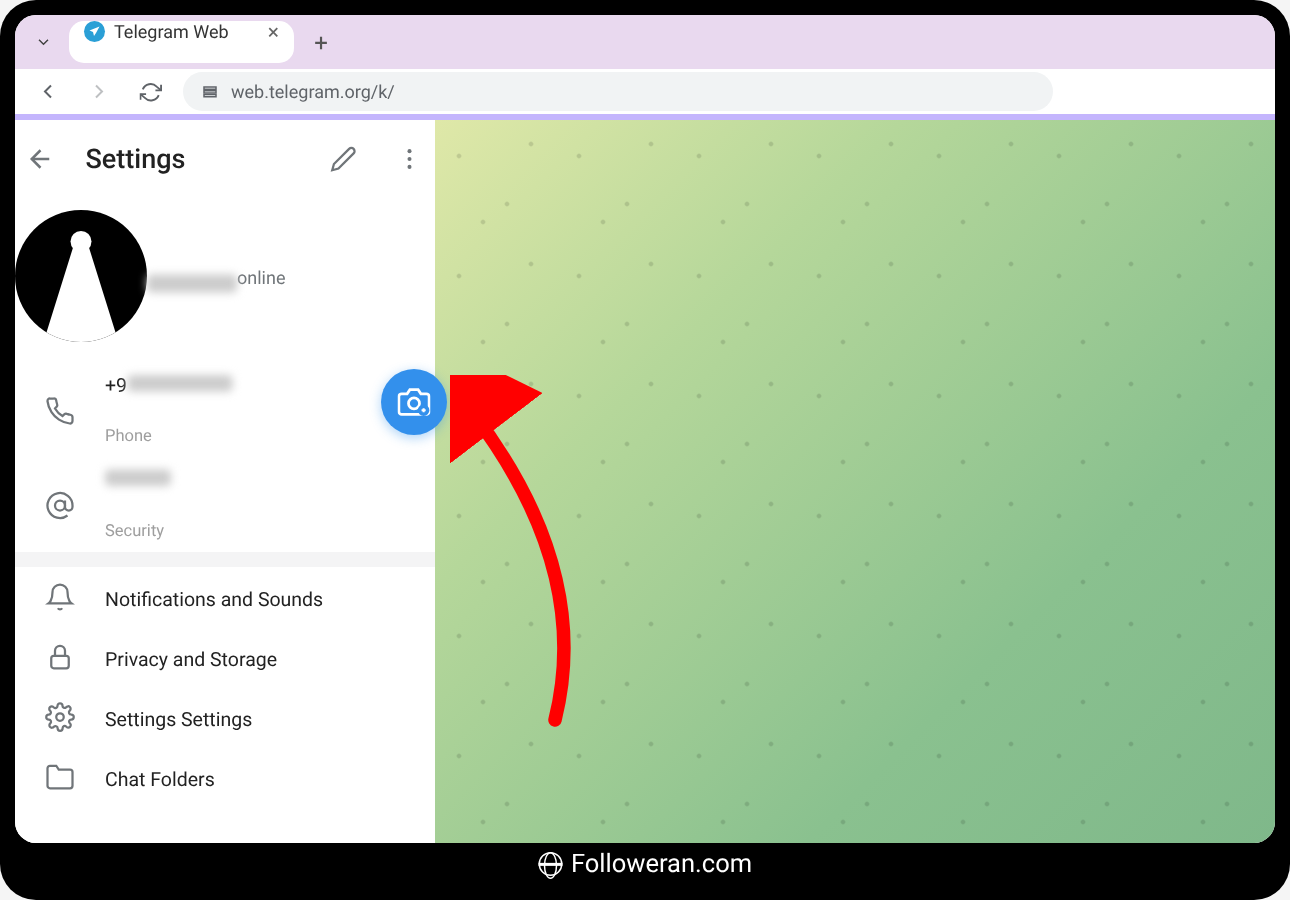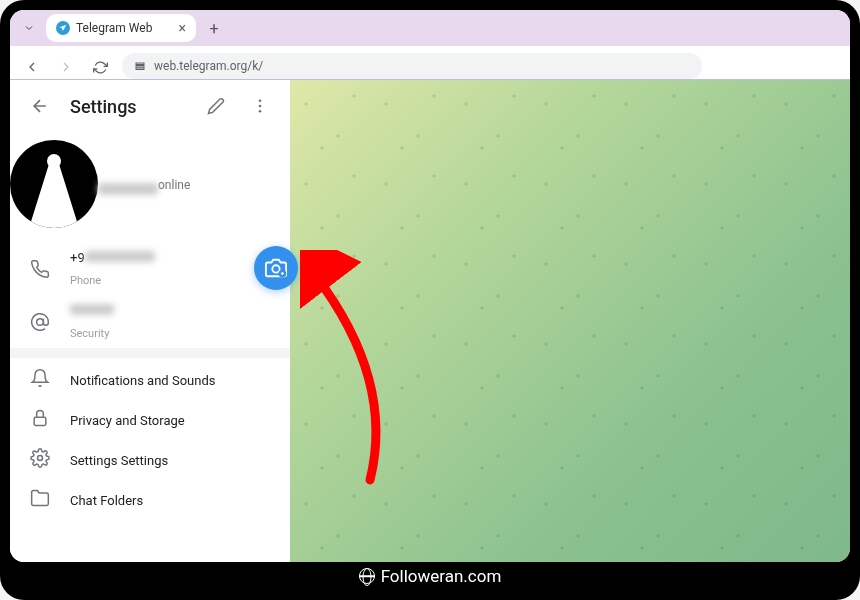--- a/index.html
+++ b/index.html
@@ -1,44 +1,44 @@
 <!DOCTYPE html>
 <html><head>
 <meta charset="utf-8">
 <style>
 *{box-sizing:border-box;margin:0;padding:0;font-family:-apple-system,BlinkMacSystemFont,"Segoe UI",Roboto,sans-serif}
 body{background:#f5f5f5;display:flex;justify-content:center;align-items:center;min-height:100vh}
 .device-frame{width:860px;height:600px;background:#000;border-radius:24px;padding:10px;position:relative;overflow:hidden}
 .screen{width:100%;height:calc(100% - 28px);background:#fff;border-radius:14px;overflow:hidden;display:flex;flex-direction:column}
 .browser-chrome{background:#e9d9ef;height:36px;display:flex;align-items:center;padding:0 8px;gap:6px}
 .chrome-ctl{width:22px;height:22px;border-radius:50%;display:flex;align-items:center;justify-content:center;color:#444}
-.tab{background:#fff;border-radius:10px;height:28px;display:flex;align-items:center;padding:0 10px;gap:6px;font-size:12px;color:#333;min-width:150px}
+.tab{background:#fff;border-radius:10px;height:28px;display:flex;padding:0 10px;gap:6px;font-size:12px;color:#333;min-width:150px}
 .tab-favicon{width:14px;height:14px;border-radius:50%;background:#2a9fd6;display:flex;align-items:center;justify-content:center;color:#fff;font-size:10px}
 .tab-close{margin-left:auto;font-size:14px;color:#666}
 .new-tab{width:24px;text-align:center;color:#555;font-size:16px}
-.url-bar-row{height:34px;background:#fff;display:flex;align-items:flex-end;padding:0 10px;gap:10px;border-bottom:1px solid #c4b5fd}
+.url-bar-row{height:34px;background:#fff;display:flex;align-items:center;padding:0 10px;gap:10px;border-bottom:4px solid #c4b5fd}
 .nav-btn{width:24px;height:24px;display:flex;align-items:center;justify-content:center;color:#5f6368}
 .url-field{flex:0 0 auto;width:580px;height:26px;border-radius:14px;background:#f1f3f4;display:flex;align-items:center;padding:0 12px;gap:8px;font-size:12px;color:#5f6368}
 .content-area{flex:1;display:flex;overflow:hidden;position:relative}
 .sidebar{width:280px;background:#fff;display:flex;flex-direction:column;position:relative}
-.sidebar-header{display:flex;align-items:center;padding:12px 16px;gap:16px}
+.sidebar-header{display:flex;align-items:center;padding:12px 3px;gap:16px}
 .sidebar-header h1{font-size:18px;font-weight:500;color:#222;flex:1}
 .hdr-btn{width:28px;height:28px;display:flex;align-items:center;justify-content:center;color:#707579}
 .profile-section{display:flex;flex-direction:row;align-items:center;padding:8px 0 14px}
 .avatar{width:88px;height:88px;border-radius:50%;background:#000;position:relative;overflow:hidden;display:flex;align-items:flex-end;justify-content:center}
 .avatar-figure{width:50px;height:64px;background:#fff;clip-path:polygon(40% 0,60% 0,100% 100%,0 100%);position:relative}
 .avatar-head{position:absolute;top:14px;left:50%;transform:translateX(-50%);width:14px;height:14px;border-radius:50%;background:#fff}
 .blur-name{width:60px;height:12px;background:#ccc;filter:blur(3px);margin-top:10px;border-radius:3px}
 .status{font-size:12px;color:#707579;margin-top:2px}
 .info-row{display:flex;align-items:center;padding:8px 20px;gap:20px}
 .info-icon{width:20px;color:#707579;display:flex}
 .info-content{display:flex;flex-direction:column}
 .info-value{font-size:13px;color:#222}
 .blur-val{background:#ccc;filter:blur(3px);border-radius:3px;display:inline-block}
-.info-label{font-size:11px;color:#9e9e9e;margin-top:9px}
+.info-label{font-size:11px;color:#9e9e9e;margin-top:19px}
 .section-divider{height:10px;background:#f4f4f5}
 .menu-item{display:flex;align-items:flex-end;padding:10px 20px;gap:20px;cursor:pointer}
 .menu-icon{width:20px;color:#707579;display:flex}
 .menu-label{font-size:13px;color:#222}
 .fab{position:absolute;top:166px;left:244px;width:44px;height:44px;border-radius:50%;background:#3390ec;display:flex;align-items:center;justify-content:center;color:#fff;box-shadow:0 2px 8px rgba(51,144,236,.4);z-index:5}
 .chat-bg{flex:1;background:linear-gradient(135deg,#dfe8a8 0%,#b5d79a 30%,#8ac18f 70%,#7fb88a 100%);position:relative;overflow:hidden}
 .pattern{position:absolute;inset:0;opacity:.12;background-image:radial-gradient(circle at 20% 30%,#000 1px,transparent 2px),radial-gradient(circle at 60% 70%,#000 1px,transparent 2px),radial-gradient(circle at 80% 20%,#000 1px,transparent 2px),radial-gradient(circle at 40% 85%,#000 1px,transparent 2px);background-size:80px 80px}
 .arrow-annotation{position:absolute;top:170px;left:290px;z-index:6;pointer-events:none}
 .bottom-bar{height:28px;background:#000;display:flex;align-items:center;justify-content:center;color:#fff;font-size:17px;gap:6px}
 .globe{width:16px;height:16px;border:1.5px solid #fff;border-radius:50%;position:relative}

